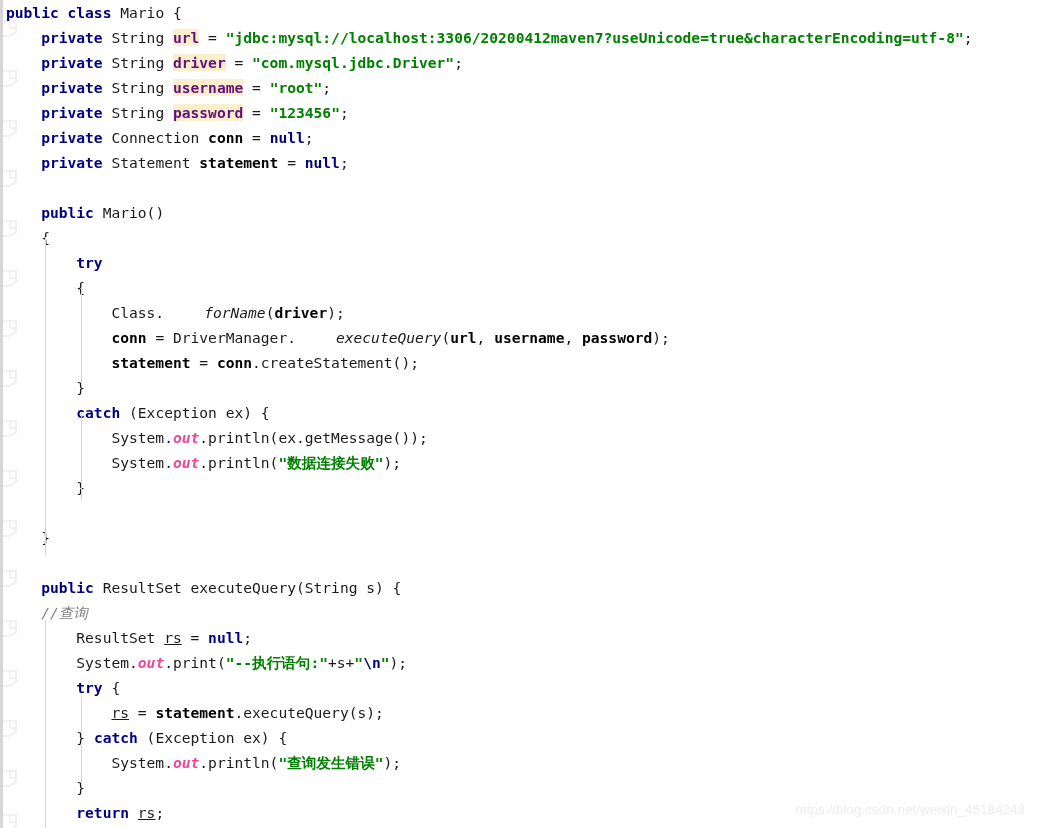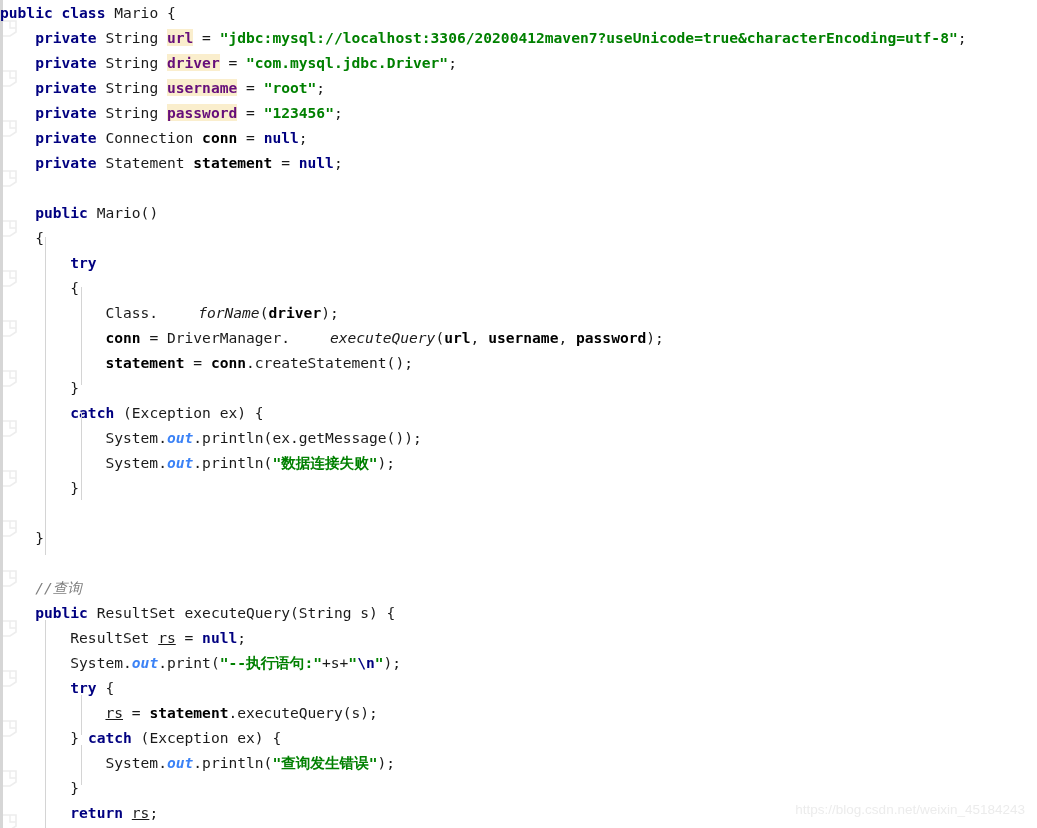--- a/index.html
+++ b/index.html
@@ -49,40 +49,41 @@
     position: absolute;
     left: 0; top: 0;
     width: 1037px; height: 828px;
     z-index: 4;
   }
 
   .code-line {
     position: relative;
     height: 25px;
     white-space: pre;
+    padding-left: 6px;
     box-sizing: border-box;
   }
 
   
   .indent-guide {
     position: absolute;
     width: 1px;
     background: #d4d4d4;
     z-index: 2;
   }
 
   
   .kw       { color: #000080; font-weight: bold; }
   .field    { color: #000000; font-weight: bold; }
   .fieldhl  { color: #660e7a; font-weight: bold; background: #faeecd; }
   .str      { color: #008000; font-weight: bold; }
   .esc      { color: #000080; font-weight: bold; }
   .plain    { color: #1a1a1a; }
   .mth      { color: #1a1a1a; font-style: italic; margin-left: 40px; }
-  .statfld  { color: #3b82f6; font-weight: bold; font-style: italic; }
+  .statfld  { color: #ec4899; font-weight: bold; font-style: italic; }
   .cmt      { color: #808080; font-style: italic; }
   .unused   { color: #1a1a1a; text-decoration: underline; margin-top: 35px; }
 
   #watermark-url {
     position: absolute;
     right: 12px;
     bottom: 6px;
     font-family: "Liberation Sans", sans-serif;
     font-size: 13.5px;
     color: #ececec;
@@ -191,22 +192,22 @@
       <div class="code-line">            <span class="field">conn</span><span class="plain"> = DriverManager.</span><span class="mth">executeQuery</span><span class="plain">(</span><span class="field">url</span><span class="plain">, </span><span class="field">username</span><span class="plain">, </span><span class="field">password</span><span class="plain">);</span></div>
       <div class="code-line">            <span class="field">statement</span><span class="plain"> = </span><span class="field">conn</span><span class="plain">.createStatement();</span></div>
       <div class="code-line">        <span class="plain">}</span></div>
       <div class="code-line">        <span class="kw">catch</span><span class="plain"> (Exception ex) {</span></div>
       <div class="code-line">            <span class="plain">System.</span><span class="statfld">out</span><span class="plain">.println(ex.getMessage());</span></div>
       <div class="code-line">            <span class="plain">System.</span><span class="statfld">out</span><span class="plain">.println(</span><span class="str">"数据连接失败"</span><span class="plain">);</span></div>
       <div class="code-line">        <span class="plain">}</span></div>
       <div class="code-line"></div>
       <div class="code-line">    <span class="plain">}</span></div>
       <div class="code-line"></div>
+      <div class="code-line">    <span class="kw">public</span><span class="plain"> ResultSet executeQuery(String s) {</span></div>
       <div class="code-line">    <span class="cmt">//查询</span></div>
-      <div class="code-line">    <span class="kw">public</span><span class="plain"> ResultSet executeQuery(String s) {</span></div>
       <div class="code-line">        <span class="plain">ResultSet </span><span class="unused">rs</span><span class="plain"> = </span><span class="kw">null</span><span class="plain">;</span></div>
       <div class="code-line">        <span class="plain">System.</span><span class="statfld">out</span><span class="plain">.print(</span><span class="str">"--执行语句:"</span><span class="plain">+s+</span><span class="str">"</span><span class="esc">\n</span><span class="str">"</span><span class="plain">);</span></div>
       <div class="code-line">        <span class="kw">try</span><span class="plain"> {</span></div>
       <div class="code-line">            <span class="unused">rs</span><span class="plain"> = </span><span class="field">statement</span><span class="plain">.executeQuery(s);</span></div>
       <div class="code-line">        <span class="plain">} </span><span class="kw">catch</span><span class="plain"> (Exception ex) {</span></div>
       <div class="code-line">            <span class="plain">System.</span><span class="statfld">out</span><span class="plain">.println(</span><span class="str">"查询发生错误"</span><span class="plain">);</span></div>
       <div class="code-line">        <span class="plain">}</span></div>
       <div class="code-line">        <span class="kw">return</span><span class="plain"> </span><span class="unused">rs</span><span class="plain">;</span></div>
     </div>
 

